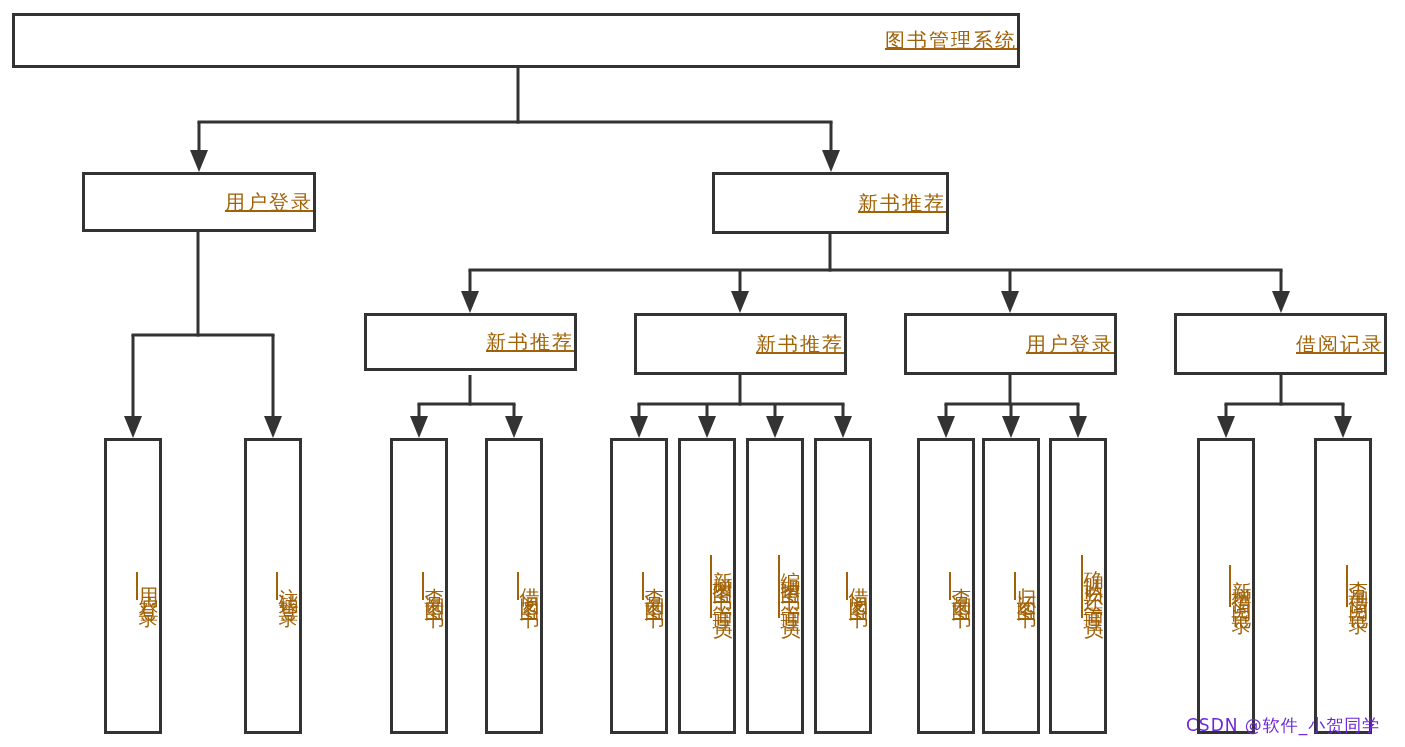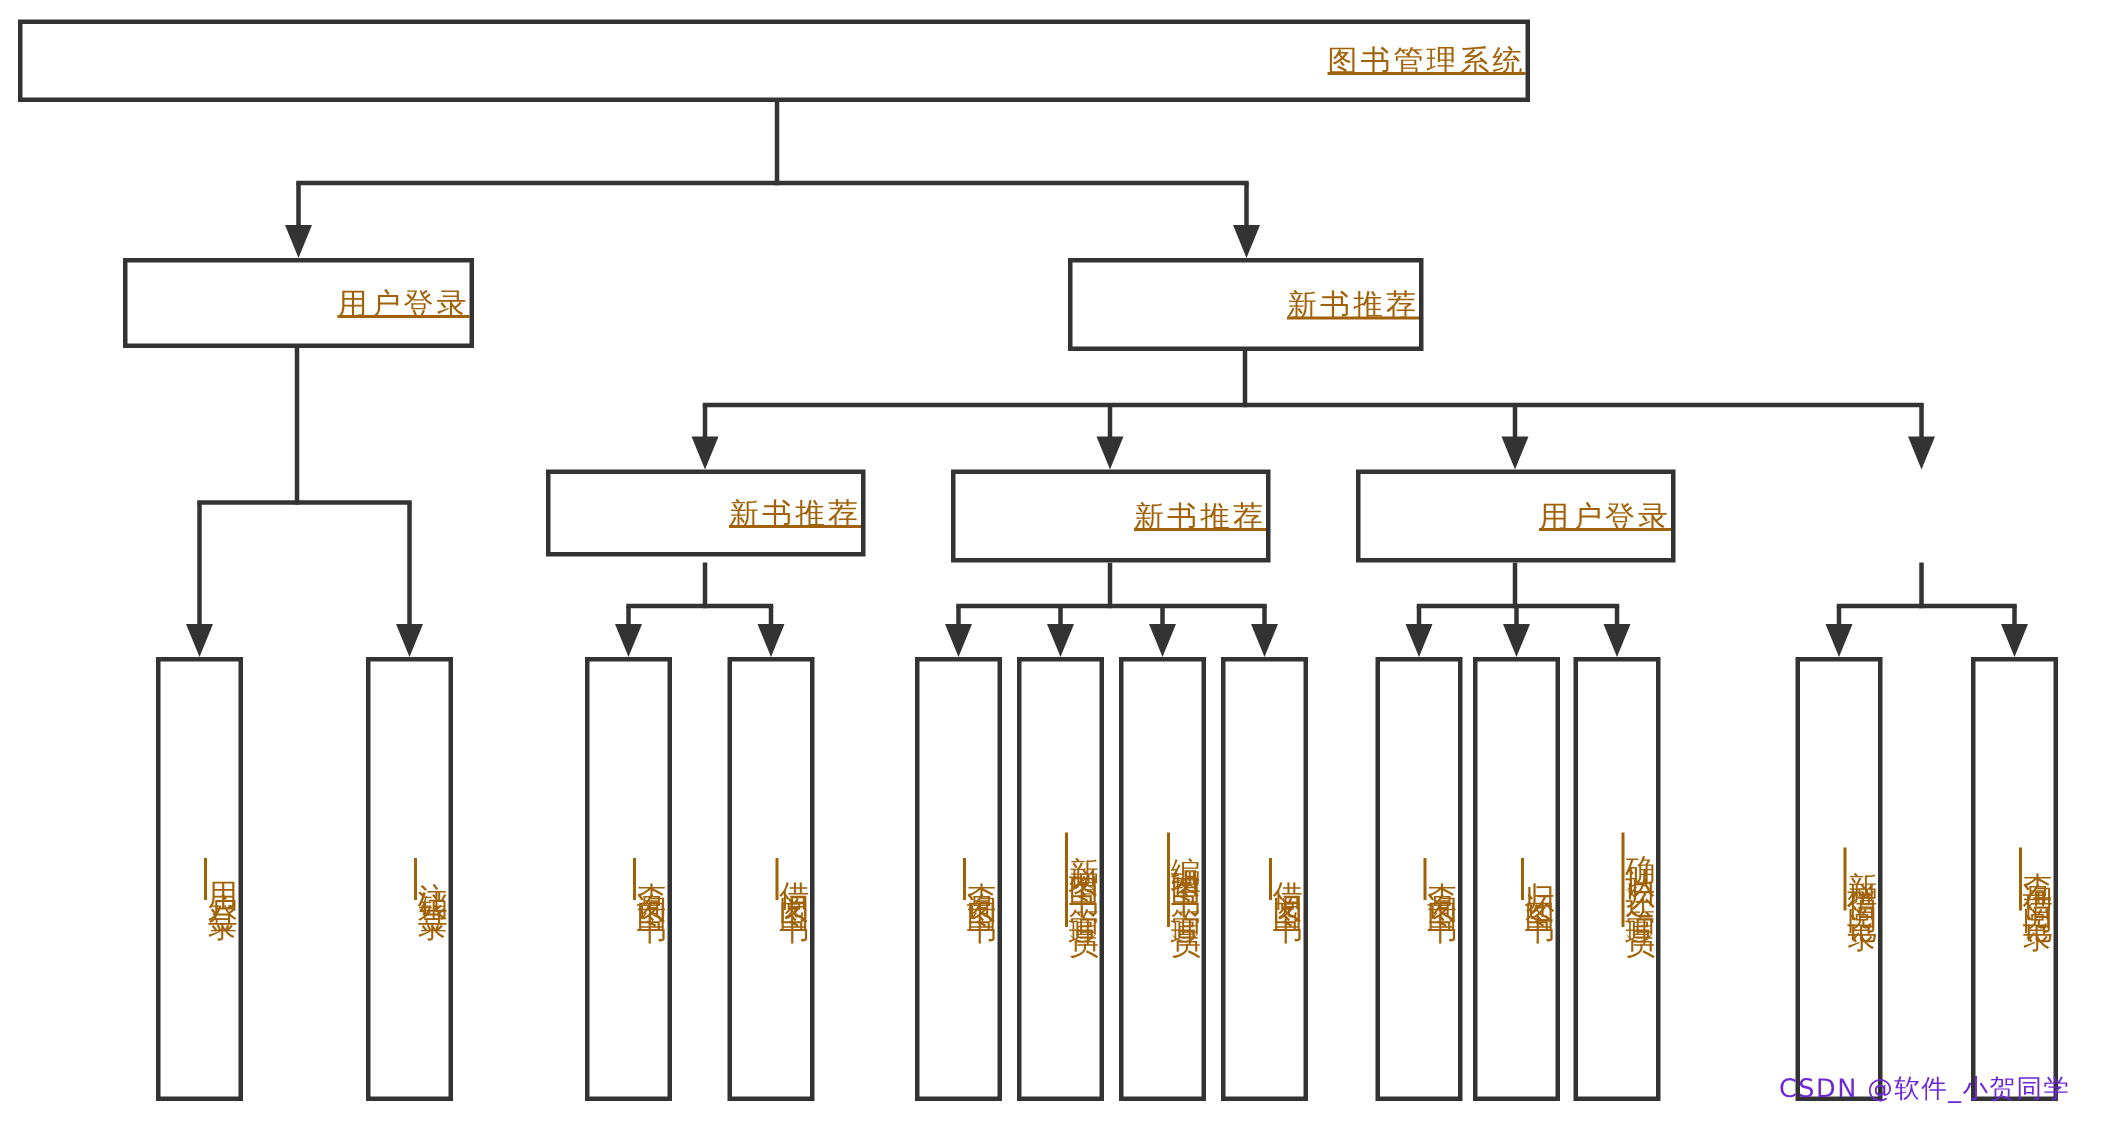--- a/index.html
+++ b/index.html
@@ -132,20 +132,23 @@
 
   <div class="box" style="left:364px; top:313px; width:213px; height:58px;">
     <span>新书推荐</span>
   </div>
   <div class="box" style="left:634px; top:313px; width:213px; height:62px;">
     <span>新书推荐</span>
   </div>
   <div class="box" style="left:904px; top:313px; width:213px; height:62px;">
     <span>用户登录</span>
   </div>
+  <div class="box" style="left:1174px; top:313px; width:213px; height:62px;">
+    <span>借阅记录</span>
+  </div>
 
   <div class="box" style="left:104px; top:438px; width:58px; height:296px;">
     <span class="vtext">用户登录</span>
   </div>
   <div class="box" style="left:244px; top:438px; width:58px; height:296px;">
     <span class="vtext">注销登录</span>
   </div>
   <div class="box" style="left:390px; top:438px; width:58px; height:296px;">
     <span class="vtext">查询图书</span>
   </div>

